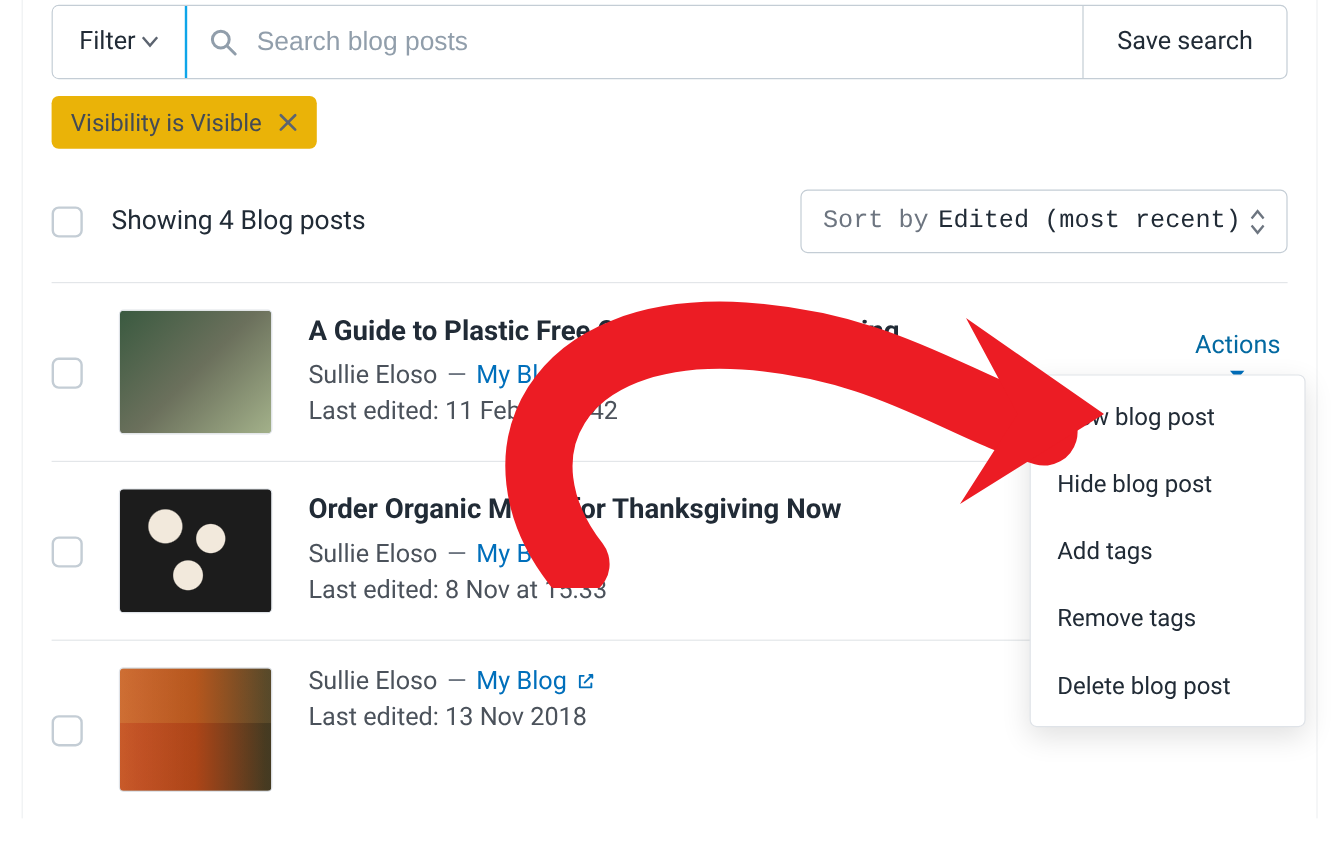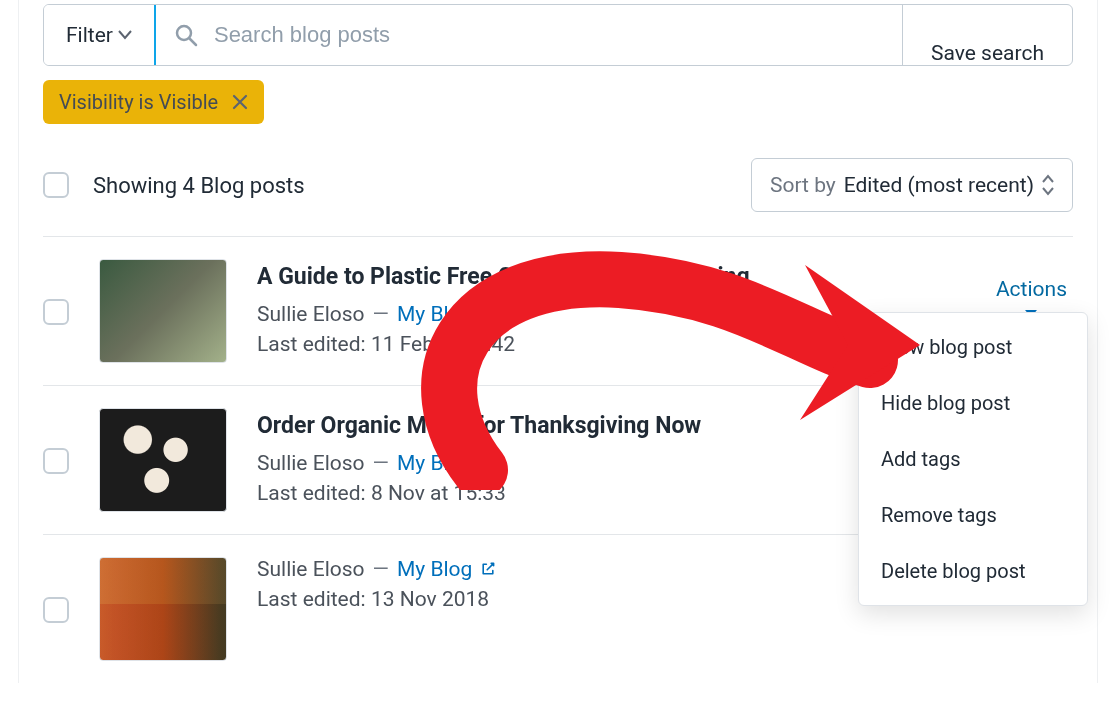--- a/index.html
+++ b/index.html
@@ -38,21 +38,21 @@
     flex: 1; display: flex; align-items: center;
     padding: 0 18px;
     gap: 14px;
   }
   .search-wrap input {
     border: none; outline: none; font-size: 22px; flex: 1;
     color: #4d7c0f;
   }
   .search-wrap input::placeholder { color: #919eab; }
   .save-search {
-    display: flex; align-items: flex-end; justify-content: center;
+    display: flex; align-items: center; justify-content: center;
     padding: 0 28px;
     font-size: 21px;
     border-left: 1px solid #c4cdd5;
     cursor: pointer;
   }
 
   
   .chips { margin-top: 14px; }
   .chip {
     display: inline-flex; align-items: center; gap: 14px;
@@ -83,20 +83,21 @@
   .grow { flex: 1; }
   .sort-btn {
     display: inline-flex; align-items: center; gap: 8px;
     border: 1px solid #c4cdd5;
     border-radius: 6px;
     padding: 14px 18px;
     font-size: 21px;
     color: #212b36;
     background: #fff;
     cursor: pointer;
+    font-family: Liberation Mono, monospace;
   }
   .sort-btn .label-prefix { color: #6d7580; }
   .sort-caret svg { display: block; }
 
   
   .post-row {
     display: flex;
     gap: 30px;
     align-items: flex-start;
     padding: 22px 0;

